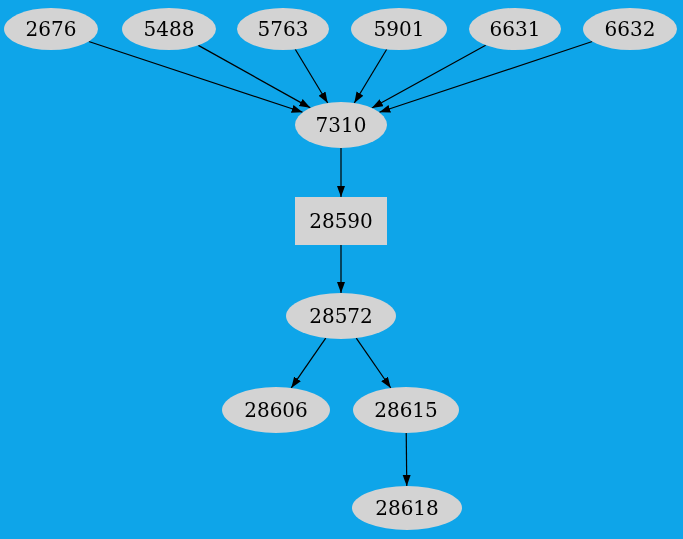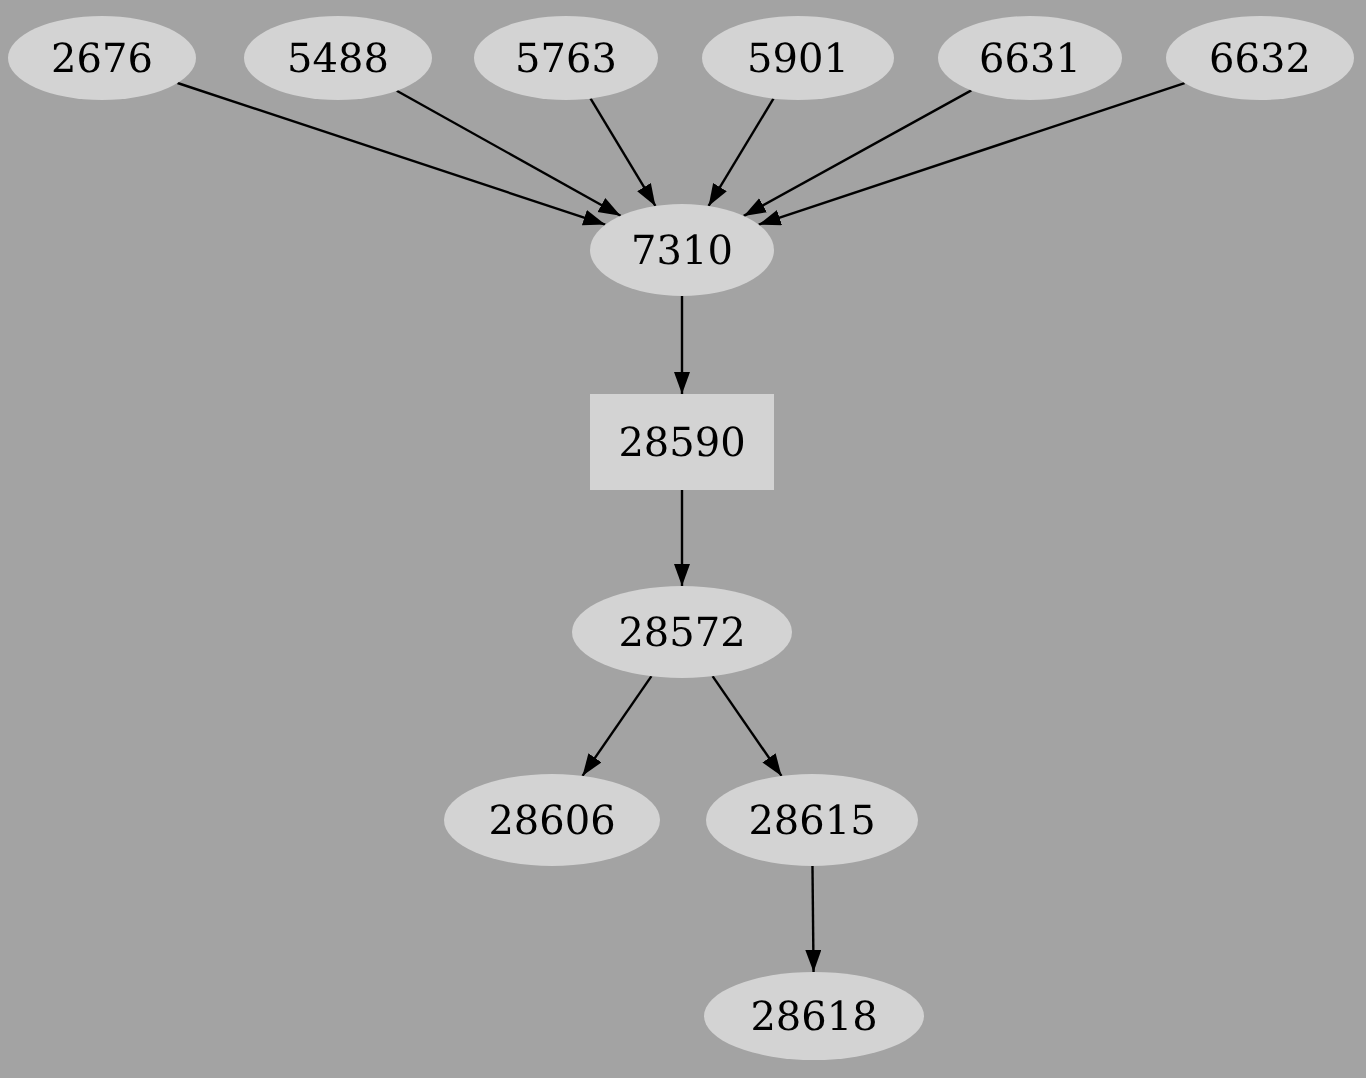--- a/index.html
+++ b/index.html
@@ -4,21 +4,21 @@
 <style>
   html, body {
     margin: 0;
     padding: 0;
     background: #ffffff;
   }
   .canvas {
     position: relative;
     width: 683px;
     height: 539px;
-    background: #a3a3a3;
+    background: #0ea5e9;
     overflow: hidden;
   }
   svg { display: block; }
   .node-label {
     font-family: "DejaVu Serif", "Liberation Serif", serif;
     user-select: none;
   }
 </style>
 </head>
 <body>

